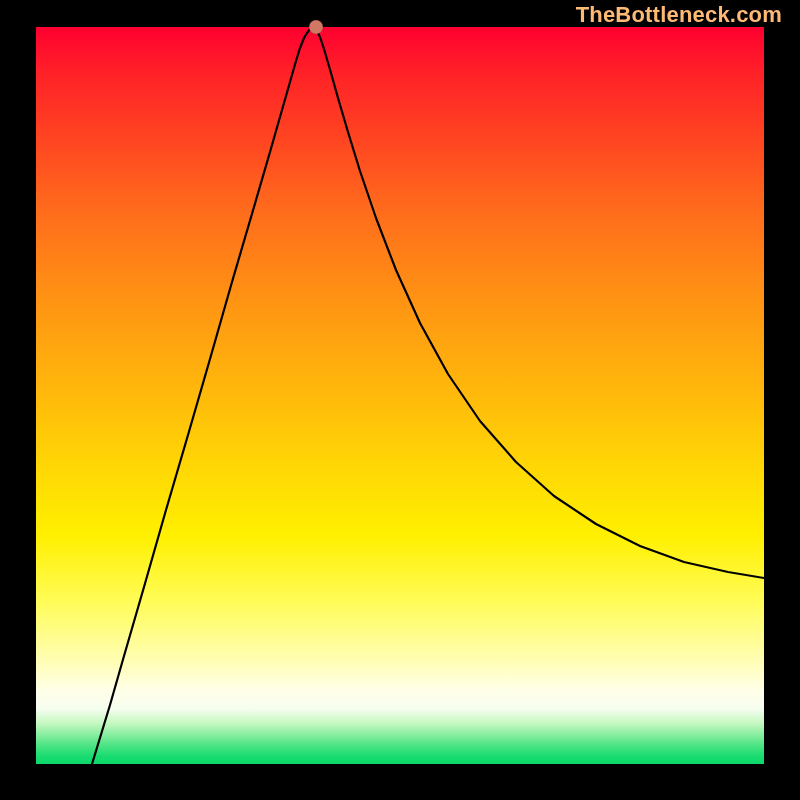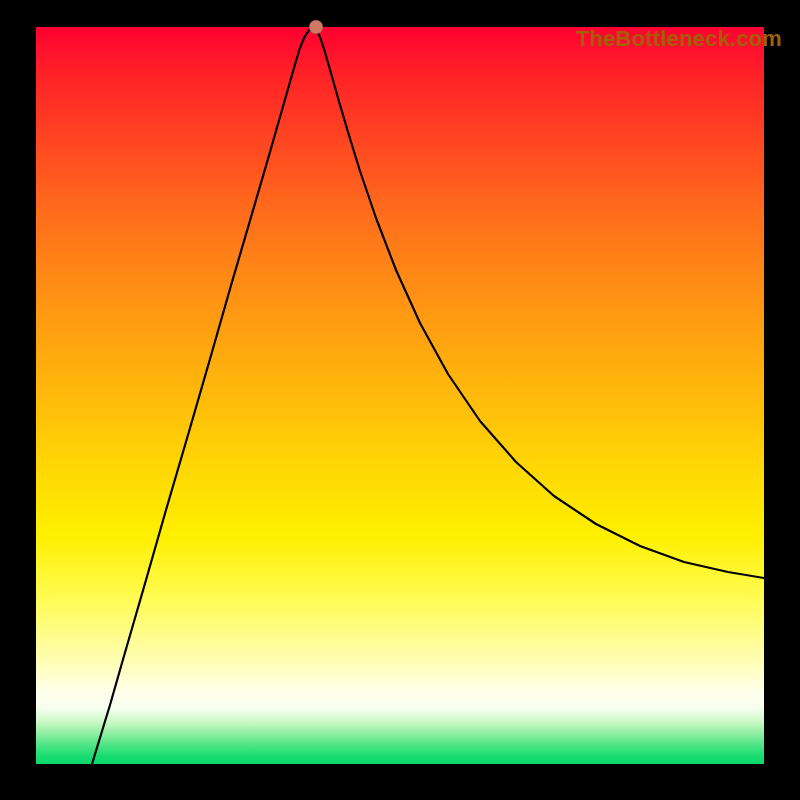--- a/index.html
+++ b/index.html
@@ -16,24 +16,23 @@
     height: 800px;
     background: #000;
   }
   .watermark {
     position: absolute;
     top: 2px;
     right: 18px;
     font-family: Arial, Helvetica, sans-serif;
     font-size: 22px;
     font-weight: bold;
-    color: #a16207;
+    color: #fdba74;
     letter-spacing: 0.2px;
     z-index: 4;
-    margin-top: 24px;
   }
   .plot-bg {
     position: absolute;
     left: 36px;
     top: 27px;
     width: 728px;
     height: 737px;
     background: linear-gradient(to bottom,
       #ff0030 0%,
       #ff2028 6%,

